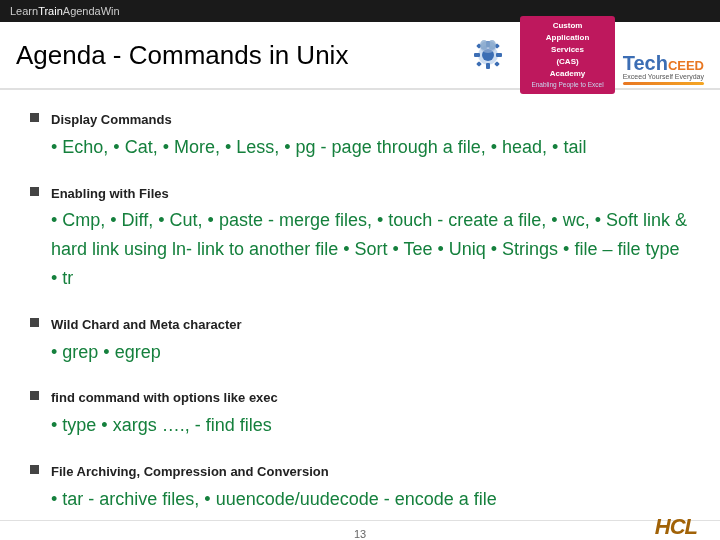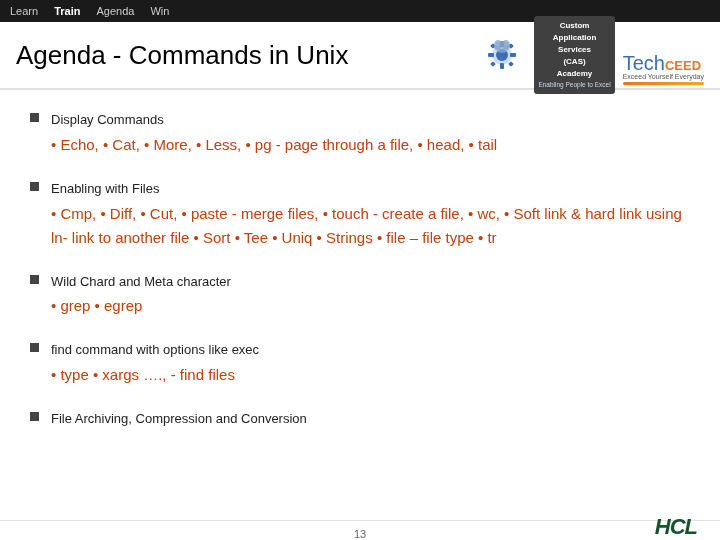--- a/index.html
+++ b/index.html
@@ -12,30 +12,29 @@
       position: relative;
     }
 
     
     #topnav {
       background: #1a1a1a;
       height: 22px;
       display: flex;
       align-items: center;
       padding: 0 10px;
-      gap: 16px;
     }
     .nav-item {
       color: #ccc;
       font-size: 11px;
       cursor: pointer;
     }
     .nav-item.active {
       color: #fff;
-      font-weight: bold;
+      font-weight: normal;
     }
 
     
     #header {
       background: #fff;
       height: 68px;
       display: flex;
       align-items: center;
       justify-content: space-between;
       padding: 6px 16px;
@@ -81,27 +80,27 @@
       margin-right: 12px;
     }
 
     .section-content {
       font-size: 13px;
       color: #222;
       line-height: 1.6;
     }
 
     .section-title {
-      font-weight: normal;
+      font-weight: bold;
       margin-bottom: 2px;
     }
 
     .section-detail {
-      color: #c2410c;
-      font-size: 15px;
+      color: #15803d;
+      font-size: 18px;
     }
 
     
     #footer {
       position: absolute;
       bottom: 0;
       width: 100%;
       height: 20px;
       background: #fff;
       border-top: 1px solid #e0e0e0;
@@ -167,32 +166,32 @@
         <rect x="31" y="13" width="4" height="4" rx="1" fill="#3c6eb4" transform="rotate(45 33 15)"></rect>
         <rect x="13" y="31" width="4" height="4" rx="1" fill="#3c6eb4" transform="rotate(45 15 33)"></rect>
         <rect x="31" y="31" width="4" height="4" rx="1" fill="#3c6eb4" transform="rotate(45 33 33)"></rect>
 
         <ellipse cx="24" cy="16" rx="8" ry="6" fill="#a0b8d8" opacity="0.6"></ellipse>
         <ellipse cx="20" cy="14" rx="4" ry="5" fill="#7aa0c8" opacity="0.7"></ellipse>
         <ellipse cx="28" cy="14" rx="4" ry="5" fill="#7aa0c8" opacity="0.7"></ellipse>
       </svg>
     </div>
 
-    <div style="background:#404040; color:#fff; font-size:8px; font-weight:bold; padding:4px 4px; border-radius:3px; text-align:center; line-height:1.5;">
+    <div style="background:#be185d; color:#fff; font-size:8px; font-weight:bold; padding:4px 11px; border-radius:3px; text-align:center; line-height:1.5;">
       <div>Custom</div>
       <div>Application</div>
       <div>Services</div>
       <div>(CAS)</div>
       <div>Academy</div>
       <div style="font-size:6.5px; font-weight:normal; color:#c8d8f0;">Enabling People to Excel</div>
     </div>
 
     <div class="techceed-logo">
       <div style="display:flex; align-items:baseline;">
-        <span style="color:#3c6eb4; font-size:20px; font-weight:normal; line-height:1;margin-top:27px;">Tech</span>
+        <span style="color:#3c6eb4; font-size:20px; font-weight:bold; line-height:1;margin-top:27px;">Tech</span>
           <span style="color:#e87722; font-size:13px; font-weight:bold; line-height:1;">CEED</span>
       </div>
       <div style="font-size:7px; color:#555;">Exceed Yourself Everyday</div>
 
       <div style="width:100%; height:3px; background: linear-gradient(to right, #e87722, #f5a623); border-radius:2px; margin-top:2px;"></div>
     </div>
   </div>
 </div>
 
 <div id="main">
@@ -222,26 +221,27 @@
         <div class="bullet-square"></div>
         <div class="section-content">
           <div class="section-title">find command with options like exec</div>
           <div class="section-detail">• type • xargs  …., - find files</div>
         </div>
       </div>
       <div class="bullet-section">
         <div class="bullet-square"></div>
         <div class="section-content">
           <div class="section-title">File Archiving, Compression and Conversion</div>
+          <div class="section-detail">• tar - archive files,  • uuencode/uudecode -  encode a file</div>
         </div>
       </div>
     </div>
 </div>
 
 <div id="footer">
   <div style="flex:1;"></div>
   <div class="page-num">13</div>
   <div style="flex:1; display:flex; justify-content:flex-end; align-items:center;">
     <span class="hcl-logo">
-      <span style="color:#14532d; font-style:italic; font-size:22px; font-weight:900;">HCL</span>
+      <span style="color:#a16207; font-style:italic; font-size:22px; font-weight:900;">HCL</span>
     </span>
   </div>
 </div>
 
 </body></html>

